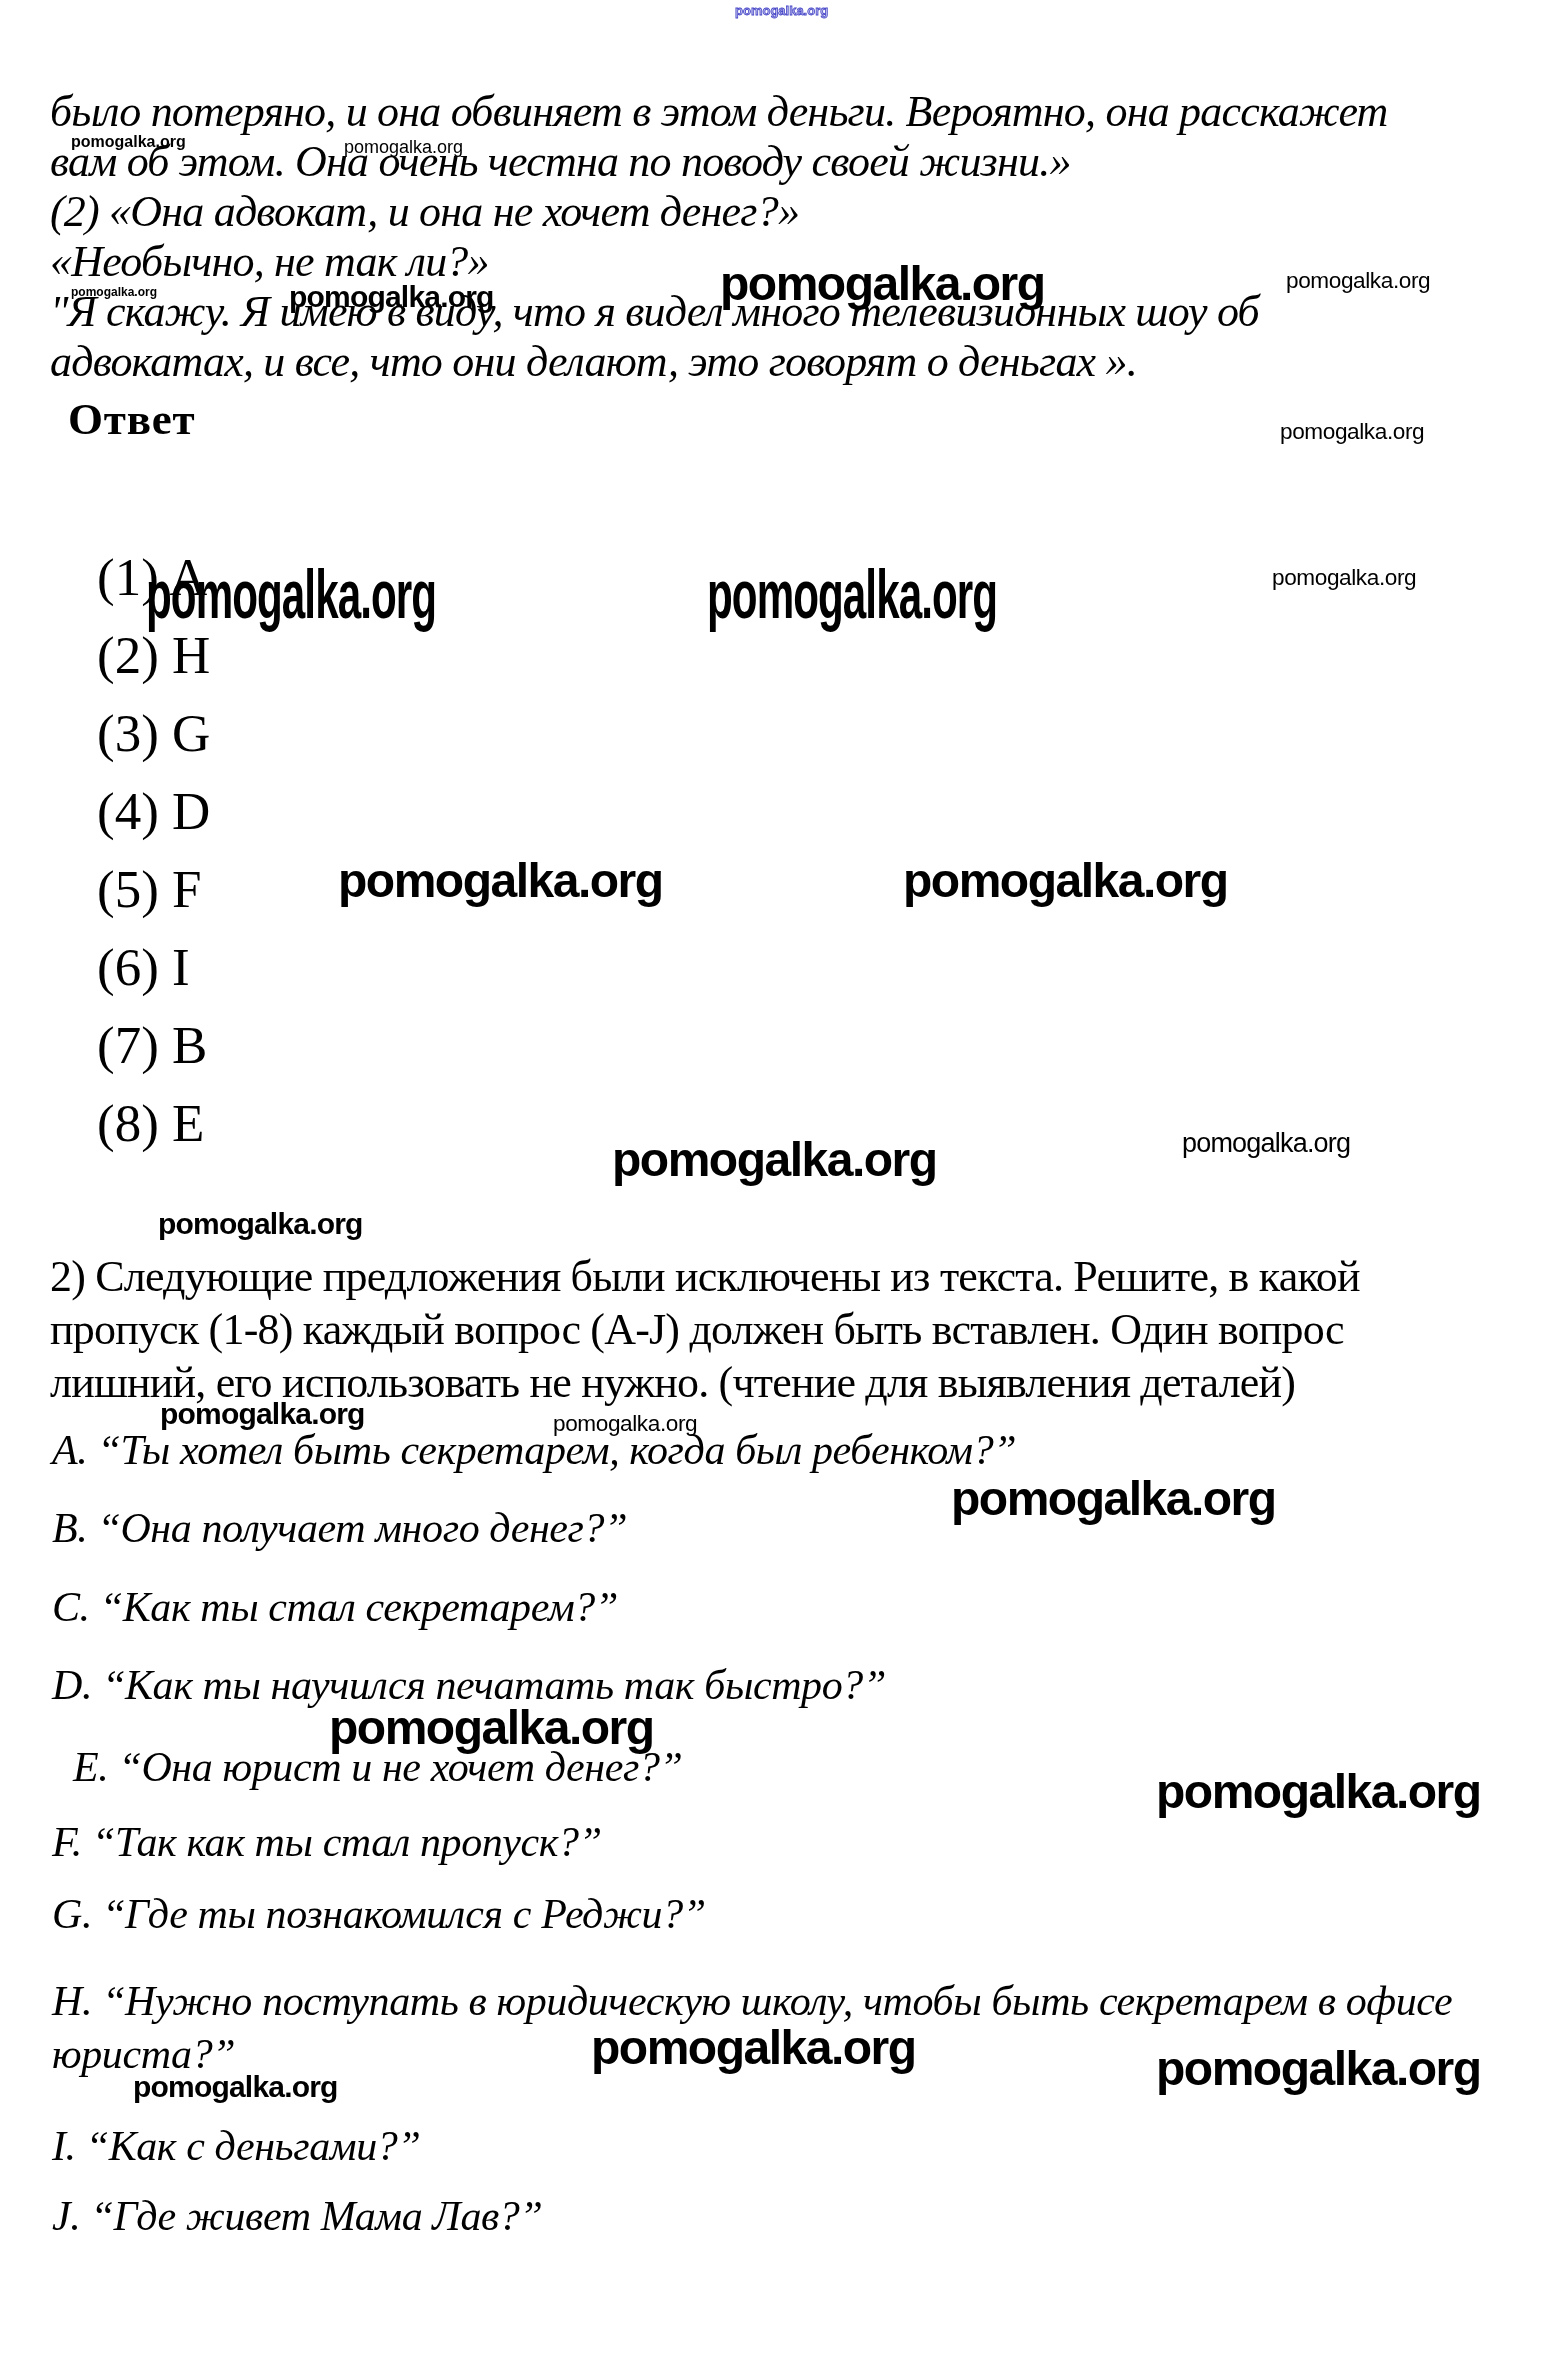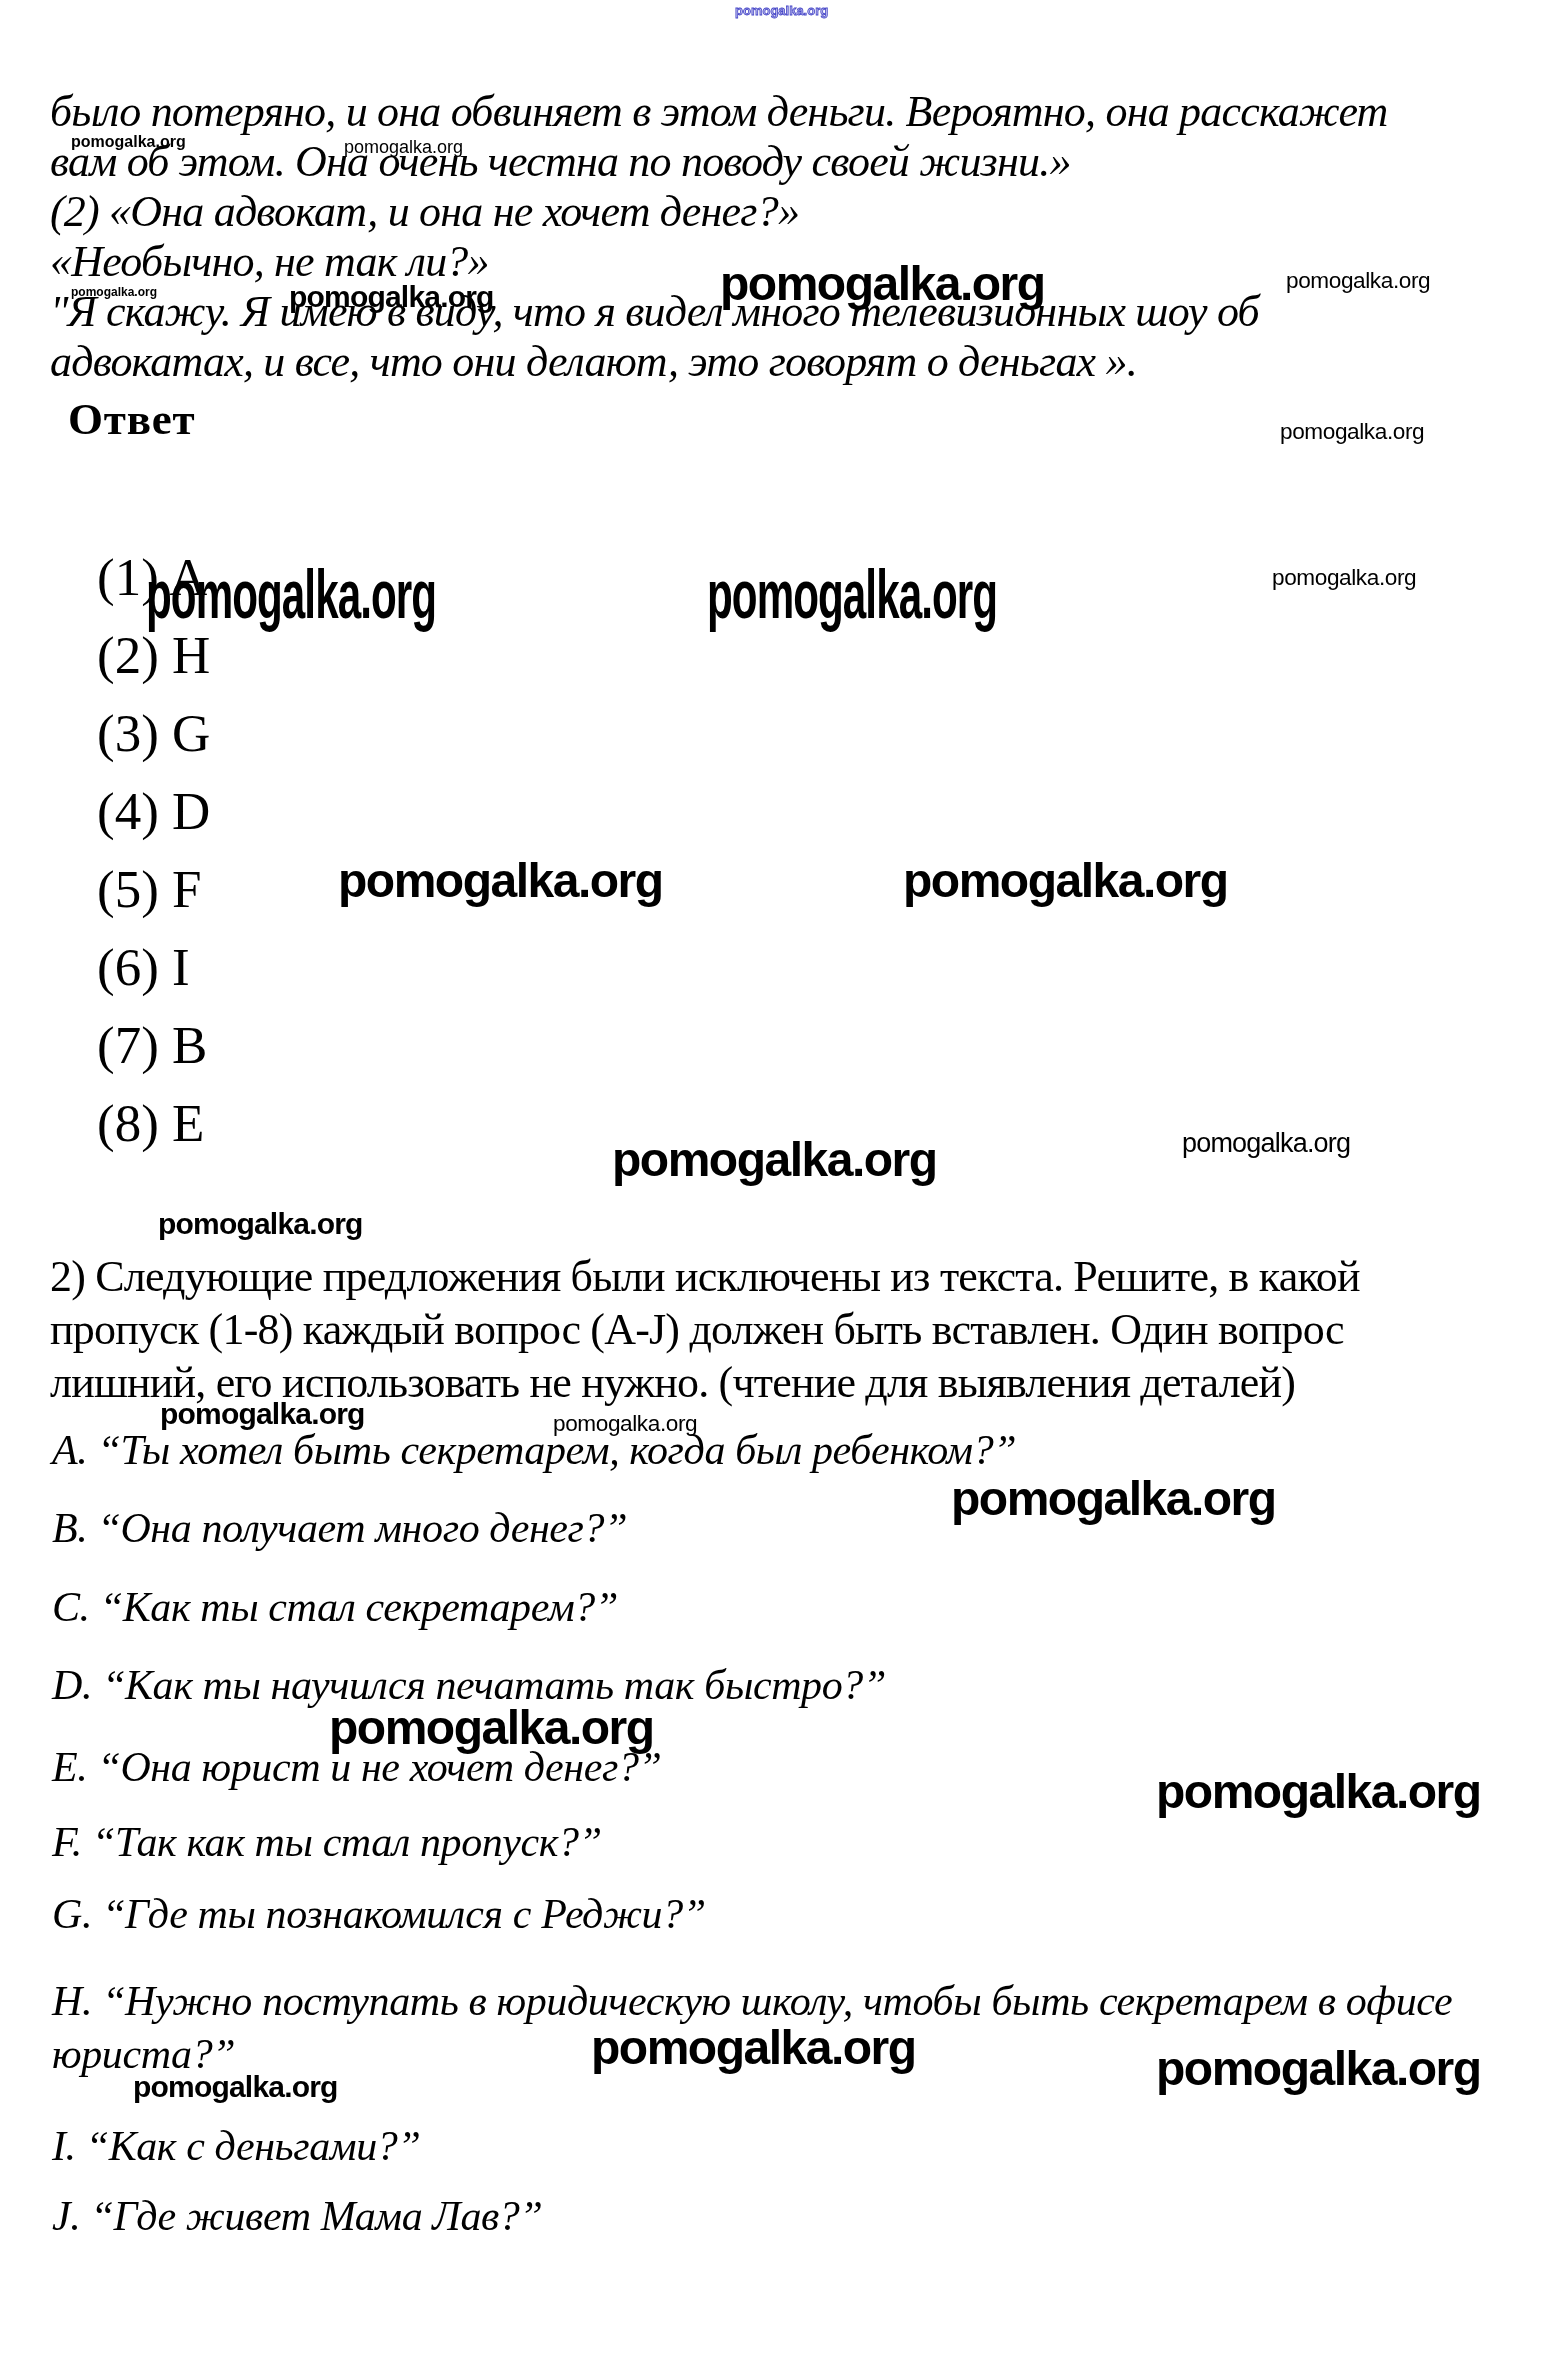--- a/index.html
+++ b/index.html
@@ -139,21 +139,21 @@
   <span>“Она получает много денег?”</span>
 </div>
 <div class="abs question" style="top:1583px;">
   <span>C.</span>
   <span>“Как ты стал секретарем?”</span>
 </div>
 <div class="abs question" style="top:1661px;">
   <span>D.</span>
   <span>“Как ты научился печатать так быстро?”</span>
 </div>
-<div class="abs question" style="top:1743px;">
+<div class="abs question" style="top:1743px;margin-left:21px;">
   <span>E.</span>
   <span>“Она юрист и не хочет денег?”</span>
 </div>
 <div class="abs question" style="top:1818px;">
   <span>F.</span>
   <span>“Так как ты стал пропуск?”</span>
 </div>
 <div class="abs question" style="top:1890px;">
   <span>G.</span>
   <span>“Где ты познакомился с Реджи?”</span>

